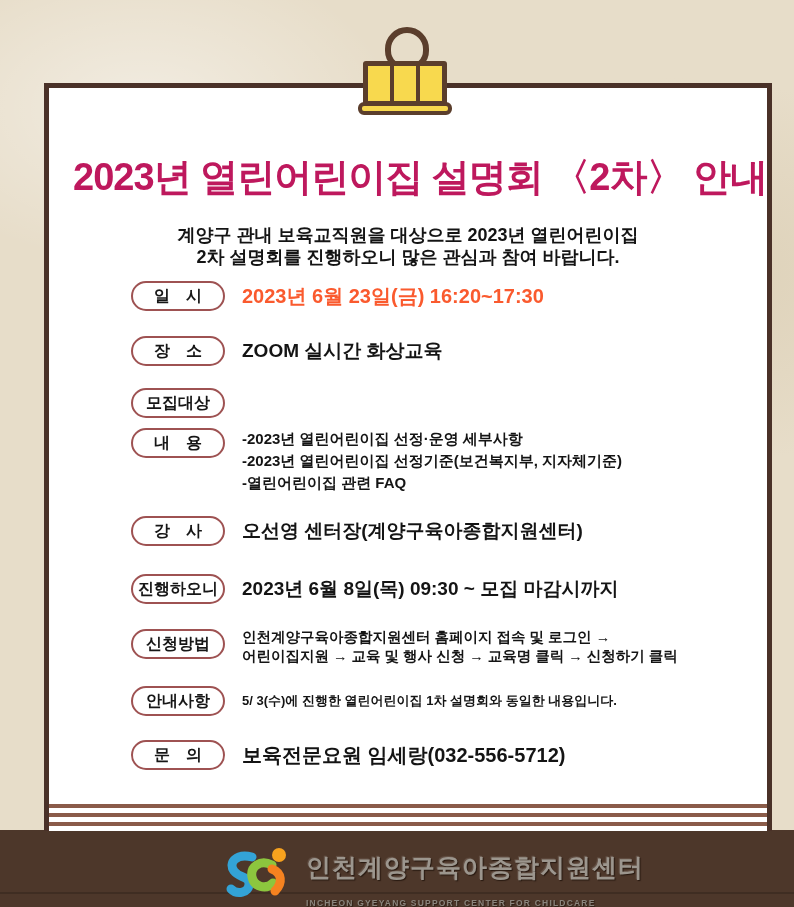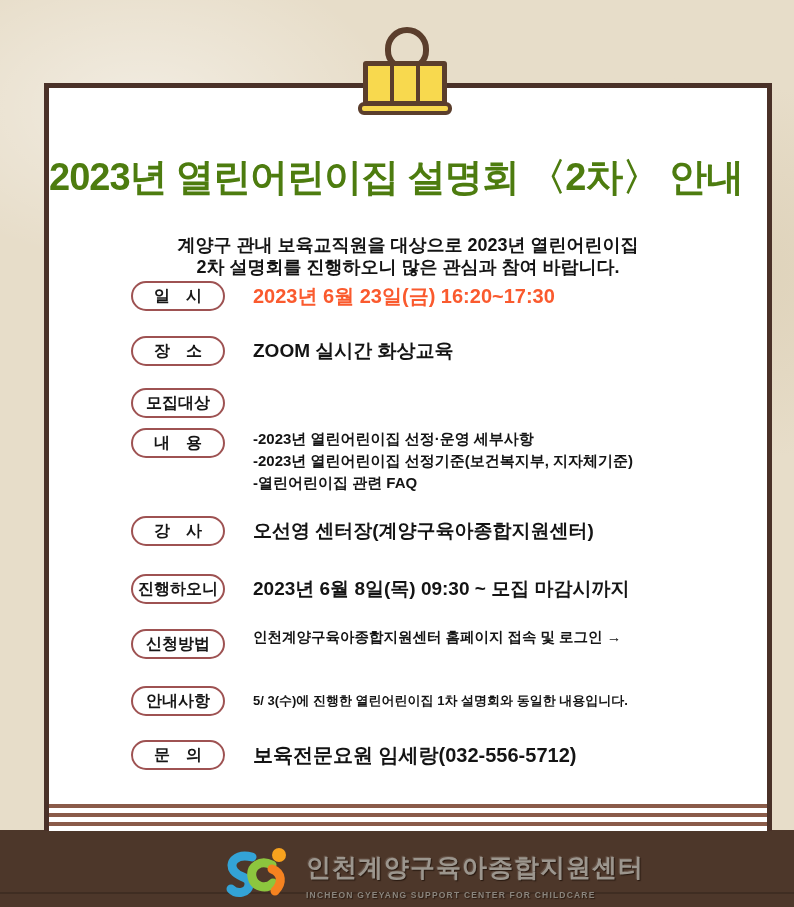--- a/index.html
+++ b/index.html
@@ -55,30 +55,30 @@
       #f8d94e 26px 48px, #5b3e2c 48px 52px, #f8d94e 52px 100%);
   }
   .clip-lip {
     position:absolute; left:358px; top:102px; width:94px; height:13px;
     border:4px solid #5b3e2c; border-radius:6px; background:#f8d94e;
   }
 
   
   .title {
     position:absolute; left:0; top:64px; width:100%;
-    text-align:left; font-size:38px; font-weight:bold;
-    color:#4d7c0f; letter-spacing:-1px; white-space:nowrap;
+    text-align:right; font-size:38px; font-weight:bold;
+    color:#be185d; letter-spacing:-1px; white-space:nowrap;
   }
   .subtitle {
-    position:absolute; left:0; top:146px; width:100%;
+    position:absolute; left:0; top:136px; width:100%;
     text-align:center; font-size:18px; font-weight:bold; color:#141414;
     line-height:22px;
   }
 
-  .row { position:absolute; left:82px; display:flex; align-items:center; gap:28px; }
+  .row { position:absolute; left:82px; display:flex; align-items:center; gap:17px; }
   .row.multi { align-items:flex-start; }
   .row.multi .pill { margin-top:0; }
   .pill {
     flex:0 0 94px; width:94px; height:30px;
     border:2px solid #9e5252; border-radius:16px;
     display:flex; align-items:center; justify-content:center;
     font-size:16px; font-weight:bold; color:#161616;
     white-space:pre; letter-spacing:0;
   }
   .val { font-size:19px; font-weight:600; color:#141414; white-space:nowrap; }
@@ -95,21 +95,21 @@
   }
   .logo-mark { width:82px; height:56px; }
   .logo-text { display:flex; flex-direction:column; margin-top:6px; }
   .org-ko {
     font-size:25px; font-weight:bold; color:#9c968e; letter-spacing:1px;
     text-shadow:1px 1px 1px rgba(30,18,10,.8), -1px -1px 1px rgba(255,255,255,.15);
     white-space:nowrap;
   }
   .org-en {
     font-size:8.5px; font-weight:bold; color:#8a847c; letter-spacing:1.2px;
-    text-shadow:1px 1px 1px rgba(30,18,10,.7); margin-top:6px; white-space:nowrap;
+    text-shadow:1px 1px 1px rgba(30,18,10,.7); margin-top:14px; white-space:nowrap;
   }
 </style>
 </head>
 <body>
 
 <div class="wood"></div>
 
 <div class="card">
 
   <div class="title">2023년 열린어린이집 설명회 〈2차〉 안내</div>
@@ -149,20 +149,21 @@
 
   <div class="row" style="top:486px">
     <div class="pill">진행하오니</div>
     <div class="val big-bold" style="font-size:19px">2023년 6월 8일(목) 09:30 ~ 모집 마감시까지</div>
   </div>
 
   <div class="row multi" style="top:541px">
     <div class="pill">신청방법</div>
     <div class="lines small">
       <span>인천계양구육아종합지원센터 홈페이지 접속 및 로그인 →</span>
+      <span>어린이집지원 → 교육 및 행사 신청 → 교육명 클릭 → 신청하기 클릭</span>
     </div>
   </div>
 
   <div class="row" style="top:598px">
     <div class="pill">안내사항</div>
     <div class="val note">5/ 3(수)에 진행한 열린어린이집 1차 설명회와 동일한 내용입니다.</div>
   </div>
 
   <div class="row" style="top:652px">
     <div class="pill">문　의</div>

